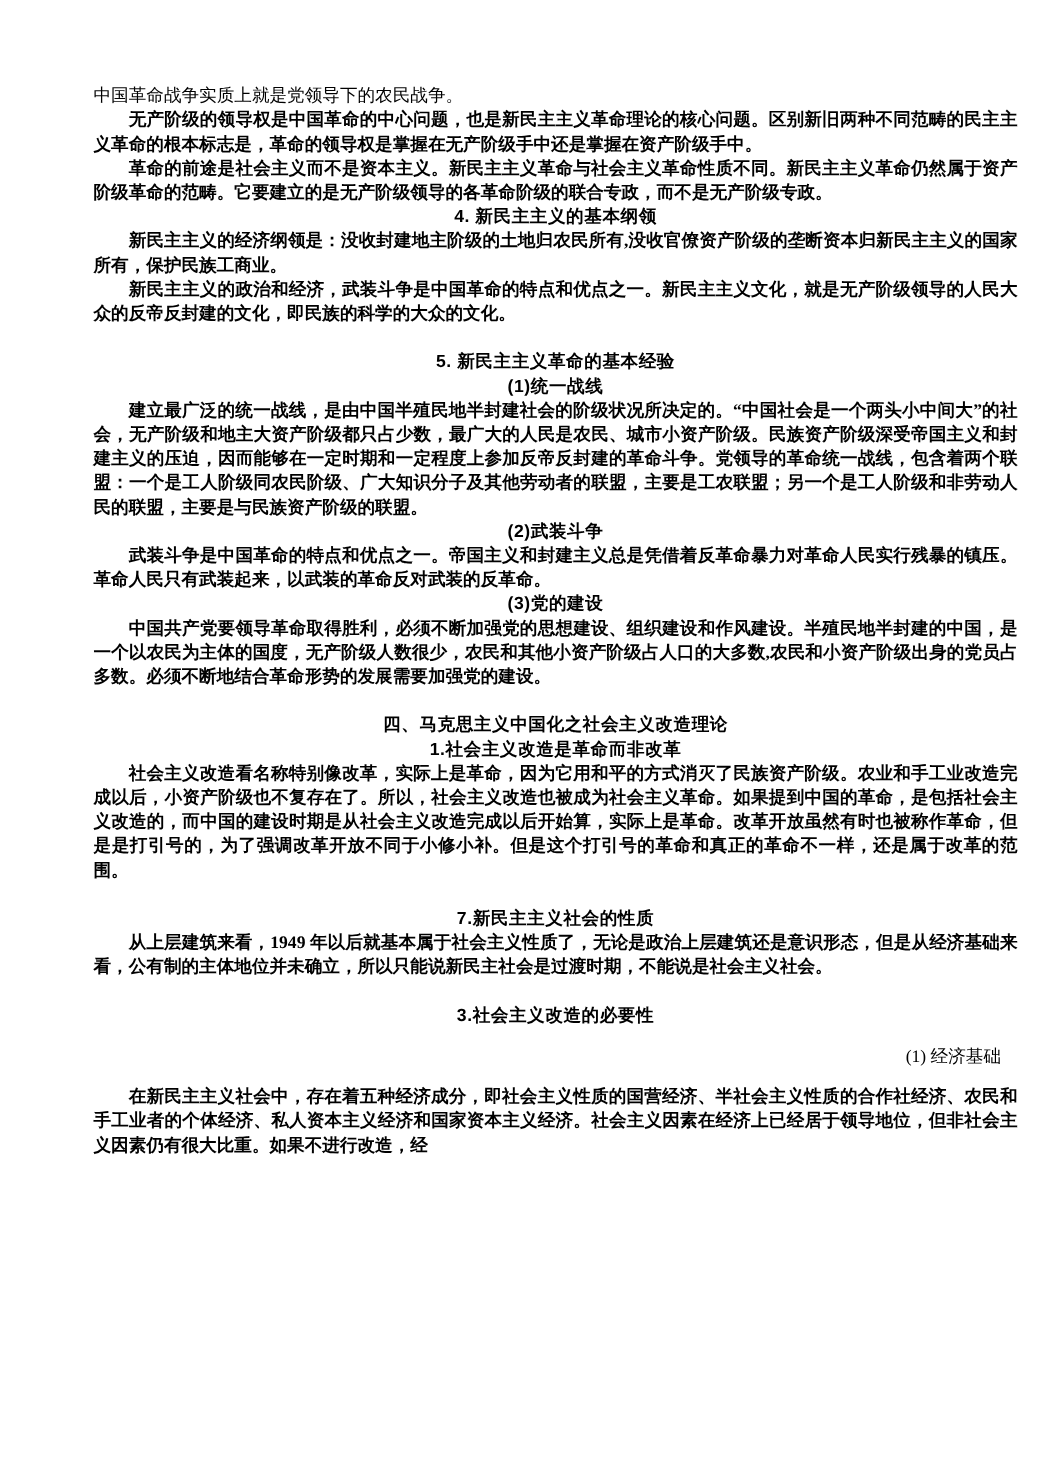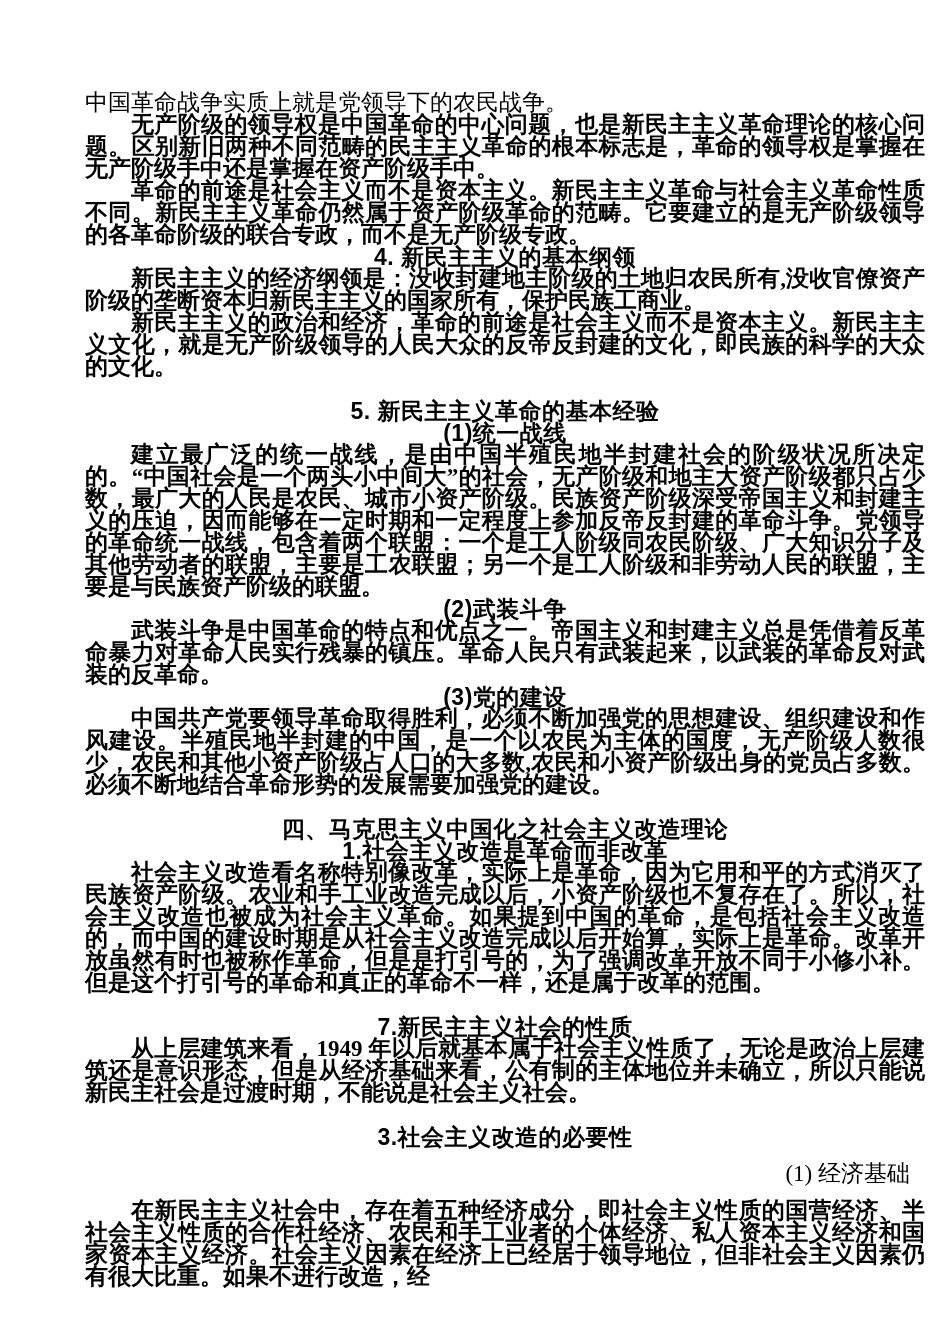--- a/index.html
+++ b/index.html
@@ -12,23 +12,23 @@
     width: 950px;
     height: 1335px;
     background: #ffffff;
     overflow: hidden;
     font-family: "Liberation Serif", "DejaVu Serif", serif;
     color: #000000;
   }
   .content {
     position: absolute;
     left: 85px;
-    top: 92px;
+    top: 77px;
     width: 840px;
-    font-size: 23px;
+    font-size: 16px;
     line-height: 22px;
     text-align: justify;
   }
   .para {
     margin: 0;
     padding: 0;
   }
   .para.indent {
     text-indent: 2em;
     font-weight: bold;
@@ -56,21 +56,21 @@
 </head>
 <body>
 
 <div class="page">
   <div class="content">
     <div class="para flush">中国革命战争实质上就是党领导下的农民战争。</div>
     <div class="para indent">无产阶级的领导权是中国革命的中心问题，也是新民主主义革命理论的核心问题。区别新旧两种不同范畴的民主主义革命的根本标志是，革命的领导权是掌握在无产阶级手中还是掌握在资产阶级手中。</div>
     <div class="para indent">革命的前途是社会主义而不是资本主义。新民主主义革命与社会主义革命性质不同。新民主主义革命仍然属于资产阶级革命的范畴。它要建立的是无产阶级领导的各革命阶级的联合专政，而不是无产阶级专政。</div>
     <div class="heading">4. 新民主主义的基本纲领</div>
     <div class="para indent">新民主主义的经济纲领是：没收封建地主阶级的土地归农民所有,没收官僚资产阶级的垄断资本归新民主主义的国家所有，保护民族工商业。</div>
-    <div class="para indent">新民主主义的政治和经济，革命的前途是社会主义而不是资本主义。新民主主义文化，就是无产阶级领导的人民大众的反帝反封建的文化，即民族的科学的大众的文化。</div>
+    <div class="para indent">新民主主义的政治和经济，武装斗争是中国革命的特点和优点之一。新民主主义文化，就是无产阶级领导的人民大众的反帝反封建的文化，即民族的科学的大众的文化。</div>
     <div class="spacer"></div>
     <div class="heading">5. 新民主主义革命的基本经验</div>
     <div class="heading">(1)统一战线</div>
     <div class="para indent">建立最广泛的统一战线，是由中国半殖民地半封建社会的阶级状况所决定的。“中国社会是一个两头小中间大”的社会，无产阶级和地主大资产阶级都只占少数，最广大的人民是农民、城市小资产阶级。民族资产阶级深受帝国主义和封建主义的压迫，因而能够在一定时期和一定程度上参加反帝反封建的革命斗争。党领导的革命统一战线，包含着两个联盟：一个是工人阶级同农民阶级、广大知识分子及其他劳动者的联盟，主要是工农联盟；另一个是工人阶级和非劳动人民的联盟，主要是与民族资产阶级的联盟。</div>
     <div class="heading">(2)武装斗争</div>
     <div class="para indent">武装斗争是中国革命的特点和优点之一。帝国主义和封建主义总是凭借着反革命暴力对革命人民实行残暴的镇压。革命人民只有武装起来，以武装的革命反对武装的反革命。</div>
     <div class="heading">(3)党的建设</div>
     <div class="para indent">中国共产党要领导革命取得胜利，必须不断加强党的思想建设、组织建设和作风建设。半殖民地半封建的中国，是一个以农民为主体的国度，无产阶级人数很少，农民和其他小资产阶级占人口的大多数,农民和小资产阶级出身的党员占多数。必须不断地结合革命形势的发展需要加强党的建设。</div>
     <div class="spacer"></div>
     <div class="heading">四、马克思主义中国化之社会主义改造理论</div>

